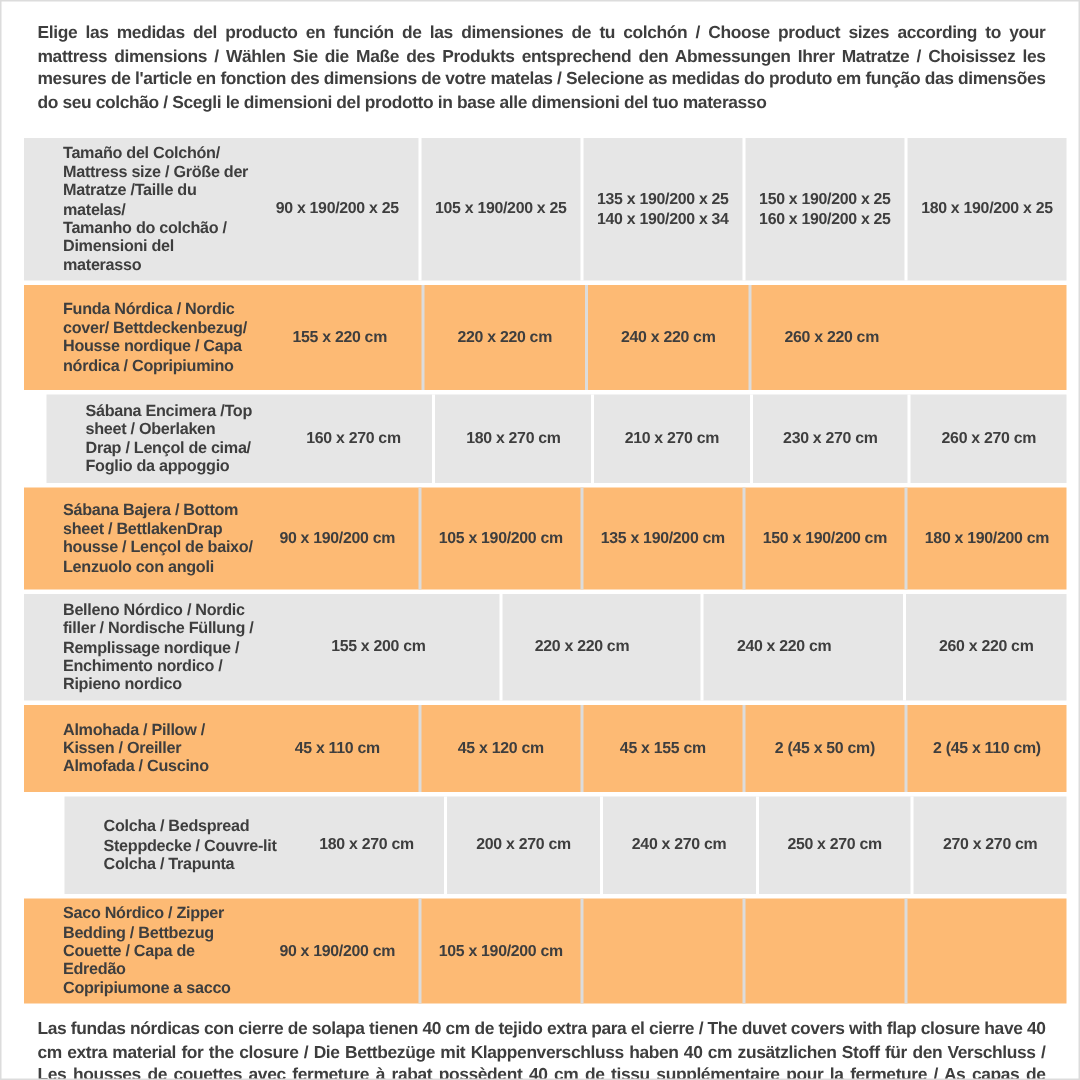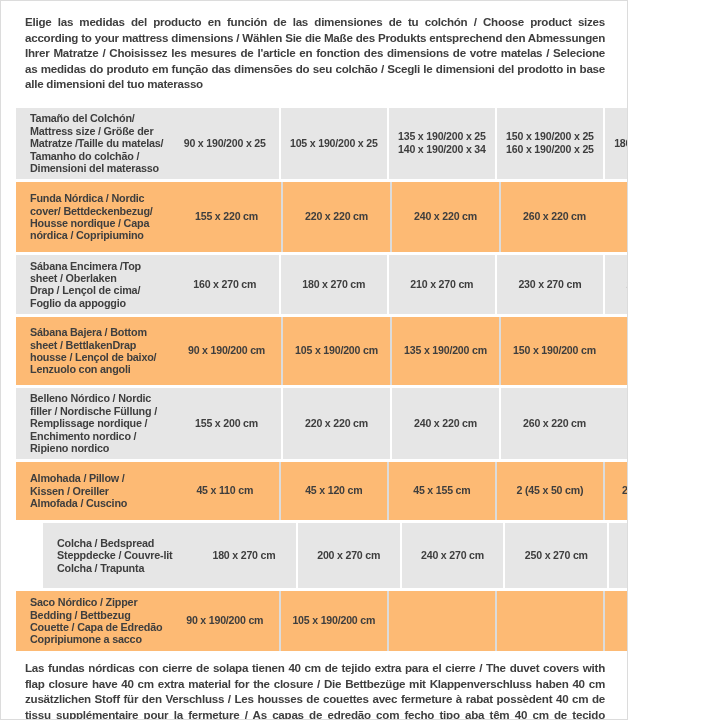--- a/index.html
+++ b/index.html
@@ -1,18 +1,18 @@
 <!DOCTYPE html>
 <html><head>
 <meta charset="utf-8">
 <style>
   html,body{margin:0;padding:0;background:#fff;}
   .page{
     position:relative;
-    width:628px;height:720px;
+    width:720px;height:720px;
     box-sizing:border-box;
     background:#ffffff;
     border:1px solid #dcdcdc;
     font-family:"Liberation Sans",sans-serif;
     font-weight:bold;
     color:#3e3e3e;
     overflow:hidden;
   }
   .intro{
     margin:13px 22px 0 24px;
@@ -32,21 +32,21 @@
   }
   .row.gray{background:#e6e6e6;}
   .row.white{background:#fdba74;}
   .cell{
     display:flex;
     align-items:center;
     box-sizing:border-box;
   }
   .label-cell{
     width:156px;
-    padding:4px 2px 4px 14px;
+    padding:4px 2px 4px 26px;
     font-size:10.8px;
     line-height:12.4px;
     letter-spacing:-0.2px;
     white-space:pre-line;
   }
   .value-cell{
     width:109px;
     justify-content:center;
     text-align:center;
     font-size:10.6px;
@@ -91,44 +91,45 @@
     <div class="cell label-cell">Funda Nórdica /  Nordic
 cover/ Bettdeckenbezug/
 Housse nordique  / Capa
 nórdica / Copripiumino</div>
   <div class="cell value-cell">155 x 220 cm</div>
         <div class="cell value-cell">220 x 220 cm</div>
         <div class="cell value-cell">240 x 220 cm</div>
         <div class="cell value-cell">260 x 220 cm</div>
       </div>
 
-  <div class="row gray" style="min-height: 59px;">
+  <div class="row gray" style="min-height: 59px; margin-left: 15px;">
     <div class="cell label-cell">Sábana Encimera /Top
 sheet / Oberlaken
 Drap / Lençol de cima/
 Foglio da appoggio</div>
   <div class="cell value-cell">160 x 270 cm</div>
         <div class="cell value-cell">180 x 270 cm</div>
         <div class="cell value-cell">210 x 270 cm</div>
         <div class="cell value-cell">230 x 270 cm</div>
         <div class="cell value-cell">260 x 270 cm</div>
       </div>
 
   <div class="row white" style="min-height: 68px;">
     <div class="cell label-cell">Sábana Bajera / Bottom
 sheet / BettlakenDrap
 housse / Lençol de baixo/
 Lenzuolo con angoli</div>
   <div class="cell value-cell">90 x 190/200 cm</div>
         <div class="cell value-cell">105 x 190/200 cm</div>
         <div class="cell value-cell">135 x 190/200 cm</div>
         <div class="cell value-cell">150 x 190/200 cm</div>
+        <div class="cell value-cell">180 x 190/200 cm</div>
       </div>
 
-  <div class="row gray" style="min-height: 71px;">
+  <div class="row gray" style="min-height: 71px; justify-content: space-between;">
     <div class="cell label-cell">Belleno Nórdico / Nordic
 filler / Nordische Füllung /
 Remplissage nordique /
 Enchimento nordico /
 Ripieno nordico</div>
   <div class="cell value-cell">155 x 200 cm</div>
         <div class="cell value-cell">220 x 220 cm</div>
         <div class="cell value-cell">240 x 220 cm</div>
         <div class="cell value-cell">260 x 220 cm</div>
       </div>

